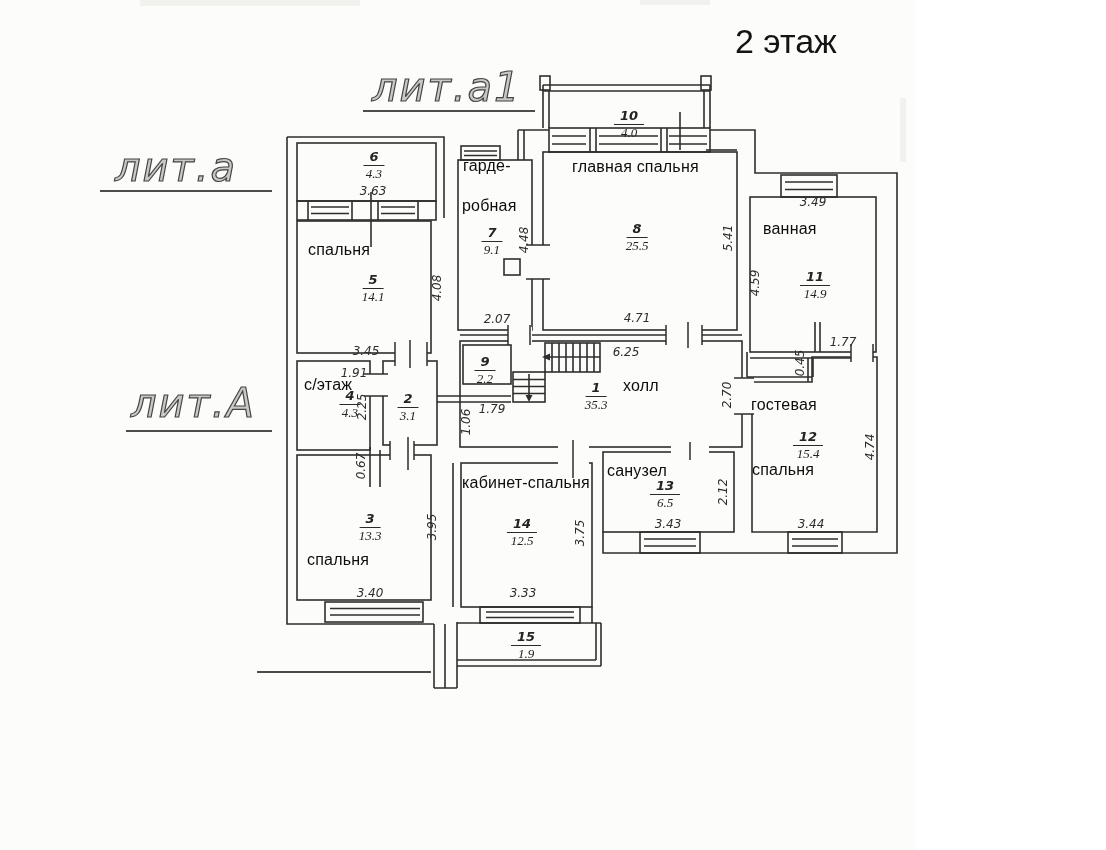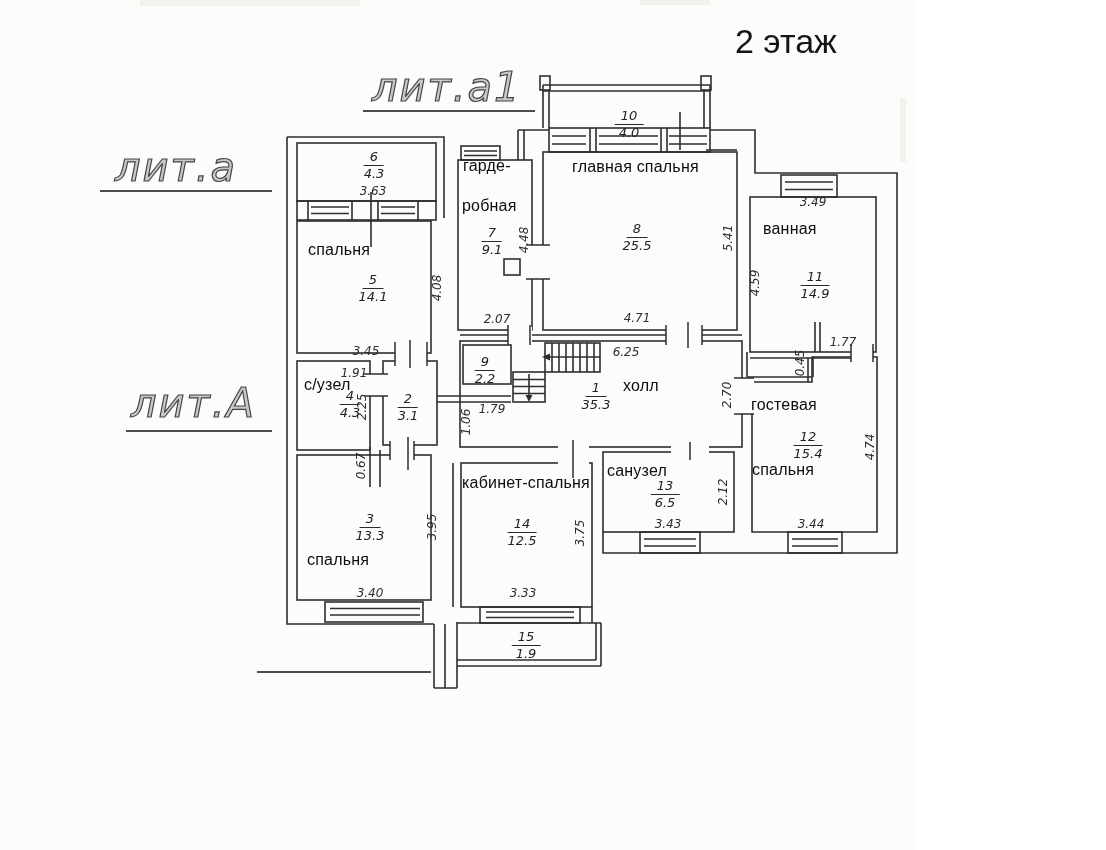--- a/index.html
+++ b/index.html
@@ -7,22 +7,22 @@
         font-family:"Liberation Sans",sans-serif;}
   .plan svg{position:absolute;left:0;top:0;}
   .title{position:absolute;font-size:34px;color:#141414;white-space:nowrap;}
   .lit{position:absolute;font-family:"DejaVu Sans",sans-serif;font-style:italic;font-size:40px;
        letter-spacing:2px;color:rgba(66,66,66,0.28);-webkit-text-stroke:1.2px #454545;white-space:nowrap;text-align:right;}
   .lit-line{position:absolute;height:2px;background:#4c4c4c;}
   .room-label{position:absolute;font-size:16px;color:#0d0d0d;white-space:nowrap;letter-spacing:0.2px;}
   .frac{position:absolute;display:flex;flex-direction:column;align-items:center;
         transform:translateX(-50%);font-family:"DejaVu Sans",sans-serif;font-style:italic;
         font-size:13px;color:#232323;line-height:1.05;}
-  .frac .num{border-bottom:1.4px solid #2a2a2a;padding:0 6px 1px;}
-  .frac .den{padding-top:1px;}
+  .frac .num{border-bottom:1.4px solid #2a2a2a;padding:0 6px 1px;font-weight:bold;}
+  .frac .den{padding-top:1px;font-family:Liberation Serif, serif;}
   .dim{position:absolute;font-family:"DejaVu Sans",sans-serif;font-style:italic;font-size:12px;
        color:#2d2d2d;white-space:nowrap;transform:translate(-50%,-50%);}
   .dim.v{transform:translate(-50%,-50%) rotate(-90deg);}
   .smudge{position:absolute;background:#e7e7e4;opacity:.55;}
 </style>
 </head>
 <body>
 
 <div class="plan">
 
@@ -143,21 +143,21 @@
   <div class="lit-line" style="left:100px;top:190px;width:172px"></div>
   <div class="lit" style="left:131px;top:380px">лит.А</div>
   <div class="lit-line" style="left:126px;top:430px;width:146px"></div>
   <div class="lit-line" style="left:257px;top:671px;width:174px"></div>
 
   <div class="room-label" style="left:308px;top:241px">спальня</div>
   <div class="room-label" style="left:463px;top:157px">гарде-</div>
   <div class="room-label" style="left:462px;top:197px">робная</div>
   <div class="room-label" style="left:572px;top:158px">главная спальня</div>
   <div class="room-label" style="left:763px;top:220px">ванная</div>
-  <div class="room-label" style="left:304px;top:376px">с/узел</div>
+  <div class="room-label" style="left:304px;top:376px">с/этаж</div>
   <div class="room-label" style="left:623px;top:377px">холл</div>
   <div class="room-label" style="left:751px;top:396px">гостевая</div>
   <div class="room-label" style="left:752px;top:461px">спальня</div>
   <div class="room-label" style="left:607px;top:462px">санузел</div>
   <div class="room-label" style="left:462px;top:474px">кабинет-спальня</div>
   <div class="room-label" style="left:307px;top:551px">спальня</div>
 
   <div class="frac" style="left:374px;top:150px">
     <span class="num">6</span>
     <span class="den">4.3</span>

